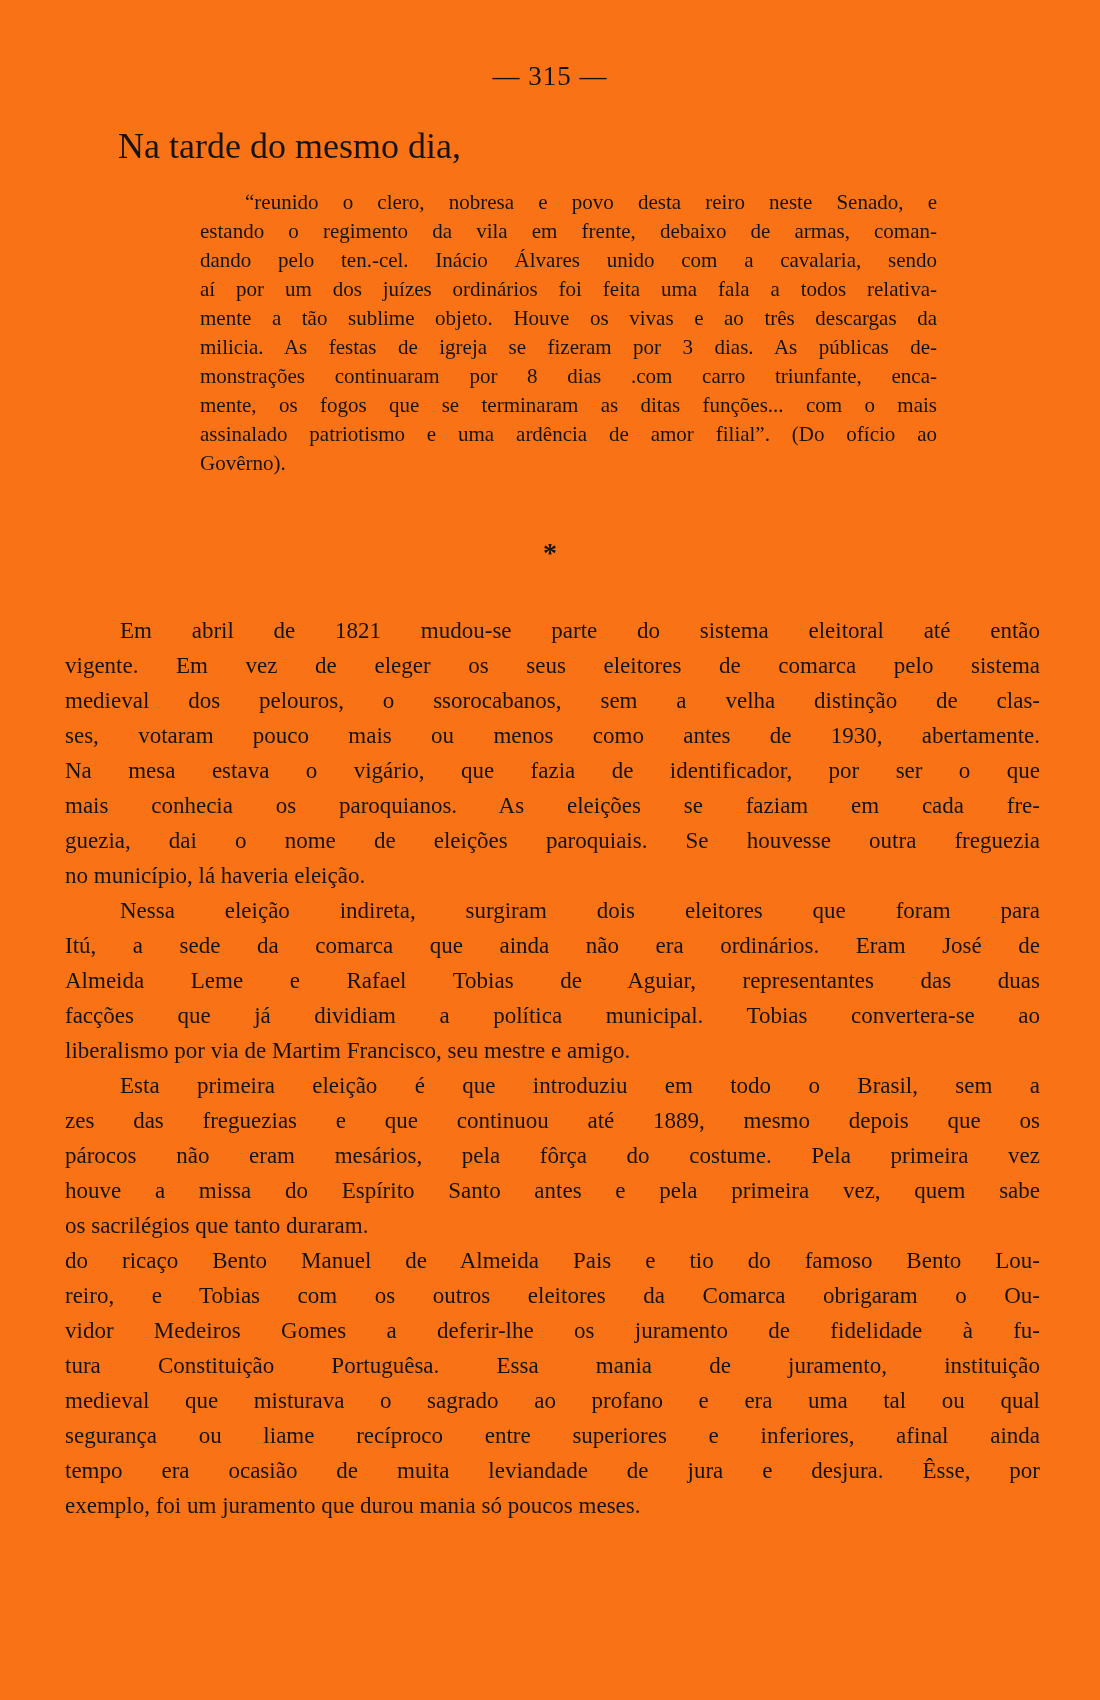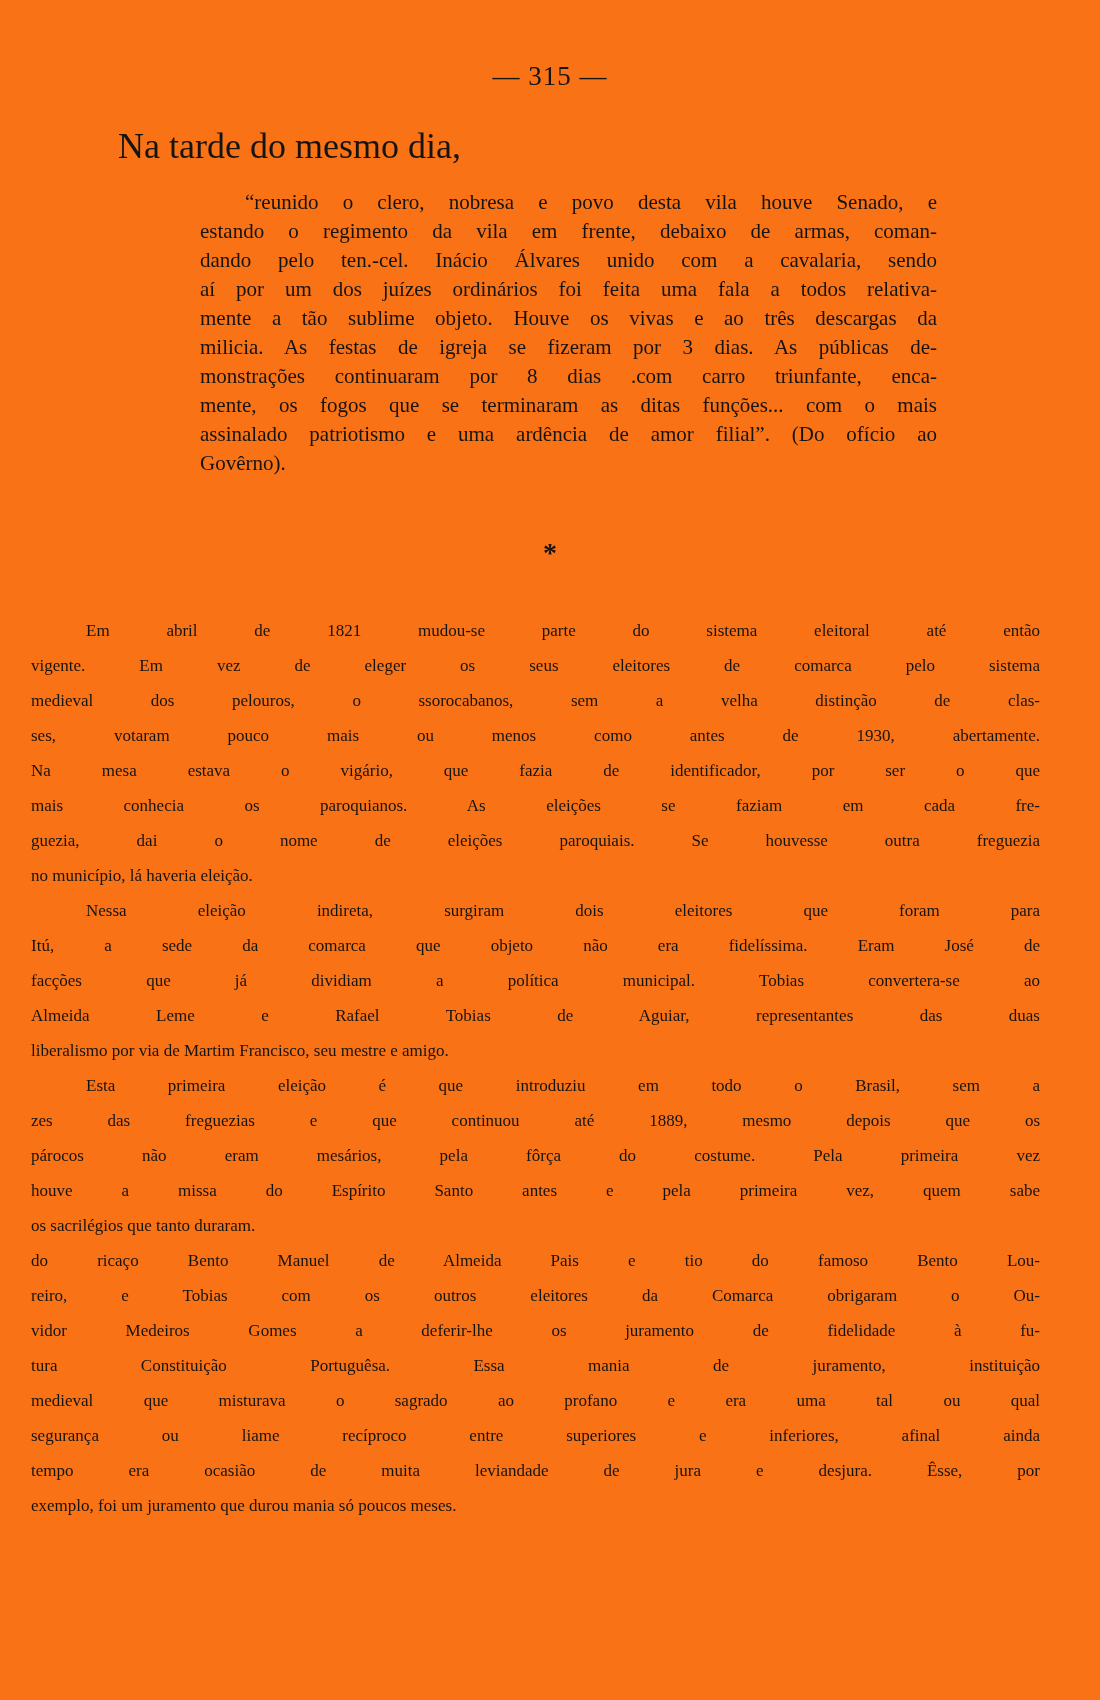--- a/index.html
+++ b/index.html
@@ -32,40 +32,40 @@
   }
   .quote .tline.indent { text-indent:45px; }
   .star {
     margin-top:60px;
     text-align:center;
     font-size:28px;
     line-height:30px;
     font-weight:bold;
   }
   .body {
-    margin:45px 60px 0 31px;     
-    font-size:17px;
+    margin:45px 60px 0 65px;     
+    font-size:23px;
     line-height:35px;
   }
   .body .tline.indent { text-indent:55px; }
   .tline {
     text-align:justify;
     text-align-last:justify;
     white-space:nowrap;          
   }
   .tline.last { text-align-last:left; }
 </style>
 </head>
 <body>
 
 <div class="page">
   <div class="pagenum">— 315 —</div>
   <div class="heading">Na tarde do mesmo dia,</div>
   <div class="quote">
-      <div class="tline indent">“reunido o clero, nobresa e povo desta vila houve Senado, e</div>
+      <div class="tline indent">“reunido o clero, nobresa e povo desta reiro neste Senado, e</div>
       <div class="tline">estando o regimento da vila em frente, debaixo de armas, coman-</div>
       <div class="tline">dando pelo ten.-cel. Inácio Álvares unido com a cavalaria, sendo</div>
       <div class="tline">aí por um dos juízes ordinários foi feita uma fala a todos relativa-</div>
       <div class="tline">mente a tão sublime objeto. Houve os vivas e ao três descargas da</div>
       <div class="tline">milicia. As festas de igreja se fizeram por 3 dias. As públicas de-</div>
       <div class="tline">monstrações continuaram por 8 dias .com carro triunfante, enca-</div>
       <div class="tline">mente, os fogos que se terminaram as ditas funções... com o mais</div>
       <div class="tline">assinalado patriotismo e uma ardência de amor filial”. (Do ofício ao</div>
       <div class="tline last">Govêrno).</div>
     </div>
@@ -76,23 +76,23 @@
         <div class="tline">vigente. Em vez de eleger os seus eleitores de comarca pelo sistema</div>
         <div class="tline">medieval dos pelouros, o ssorocabanos, sem a velha distinção de clas-</div>
         <div class="tline">ses, votaram pouco mais ou menos como antes de 1930, abertamente.</div>
         <div class="tline">Na mesa estava o vigário, que fazia de identificador, por ser o que</div>
         <div class="tline">mais conhecia os paroquianos. As eleições se faziam em cada fre-</div>
         <div class="tline">guezia, dai o nome de eleições paroquiais. Se houvesse outra freguezia</div>
         <div class="tline last">no município, lá haveria eleição.</div>
       </div>
     <div class="para">
         <div class="tline indent">Nessa eleição indireta, surgiram dois eleitores que foram para</div>
-        <div class="tline">Itú, a sede da comarca que objeto não era fidelíssima. Eram José de</div>
+        <div class="tline">Itú, a sede da comarca que ainda não era ordinários. Eram José de</div>
+        <div class="tline">Almeida Leme e Rafael Tobias de Aguiar, representantes das duas</div>
         <div class="tline">facções que já dividiam a política municipal. Tobias convertera-se ao</div>
-        <div class="tline">Almeida Leme e Rafael Tobias de Aguiar, representantes das duas</div>
         <div class="tline last">liberalismo por via de Martim Francisco, seu mestre e amigo.</div>
       </div>
     <div class="para">
         <div class="tline indent">Esta primeira eleição é que introduziu em todo o Brasil, sem a</div>
         <div class="tline">zes das freguezias e que continuou até 1889, mesmo depois que os</div>
         <div class="tline">párocos não eram mesários, pela fôrça do costume. Pela primeira vez</div>
         <div class="tline">houve a missa do Espírito Santo antes e pela primeira vez, quem sabe</div>
         <div class="tline last">os sacrilégios que tanto duraram.</div>
       </div>
     <div class="para">

